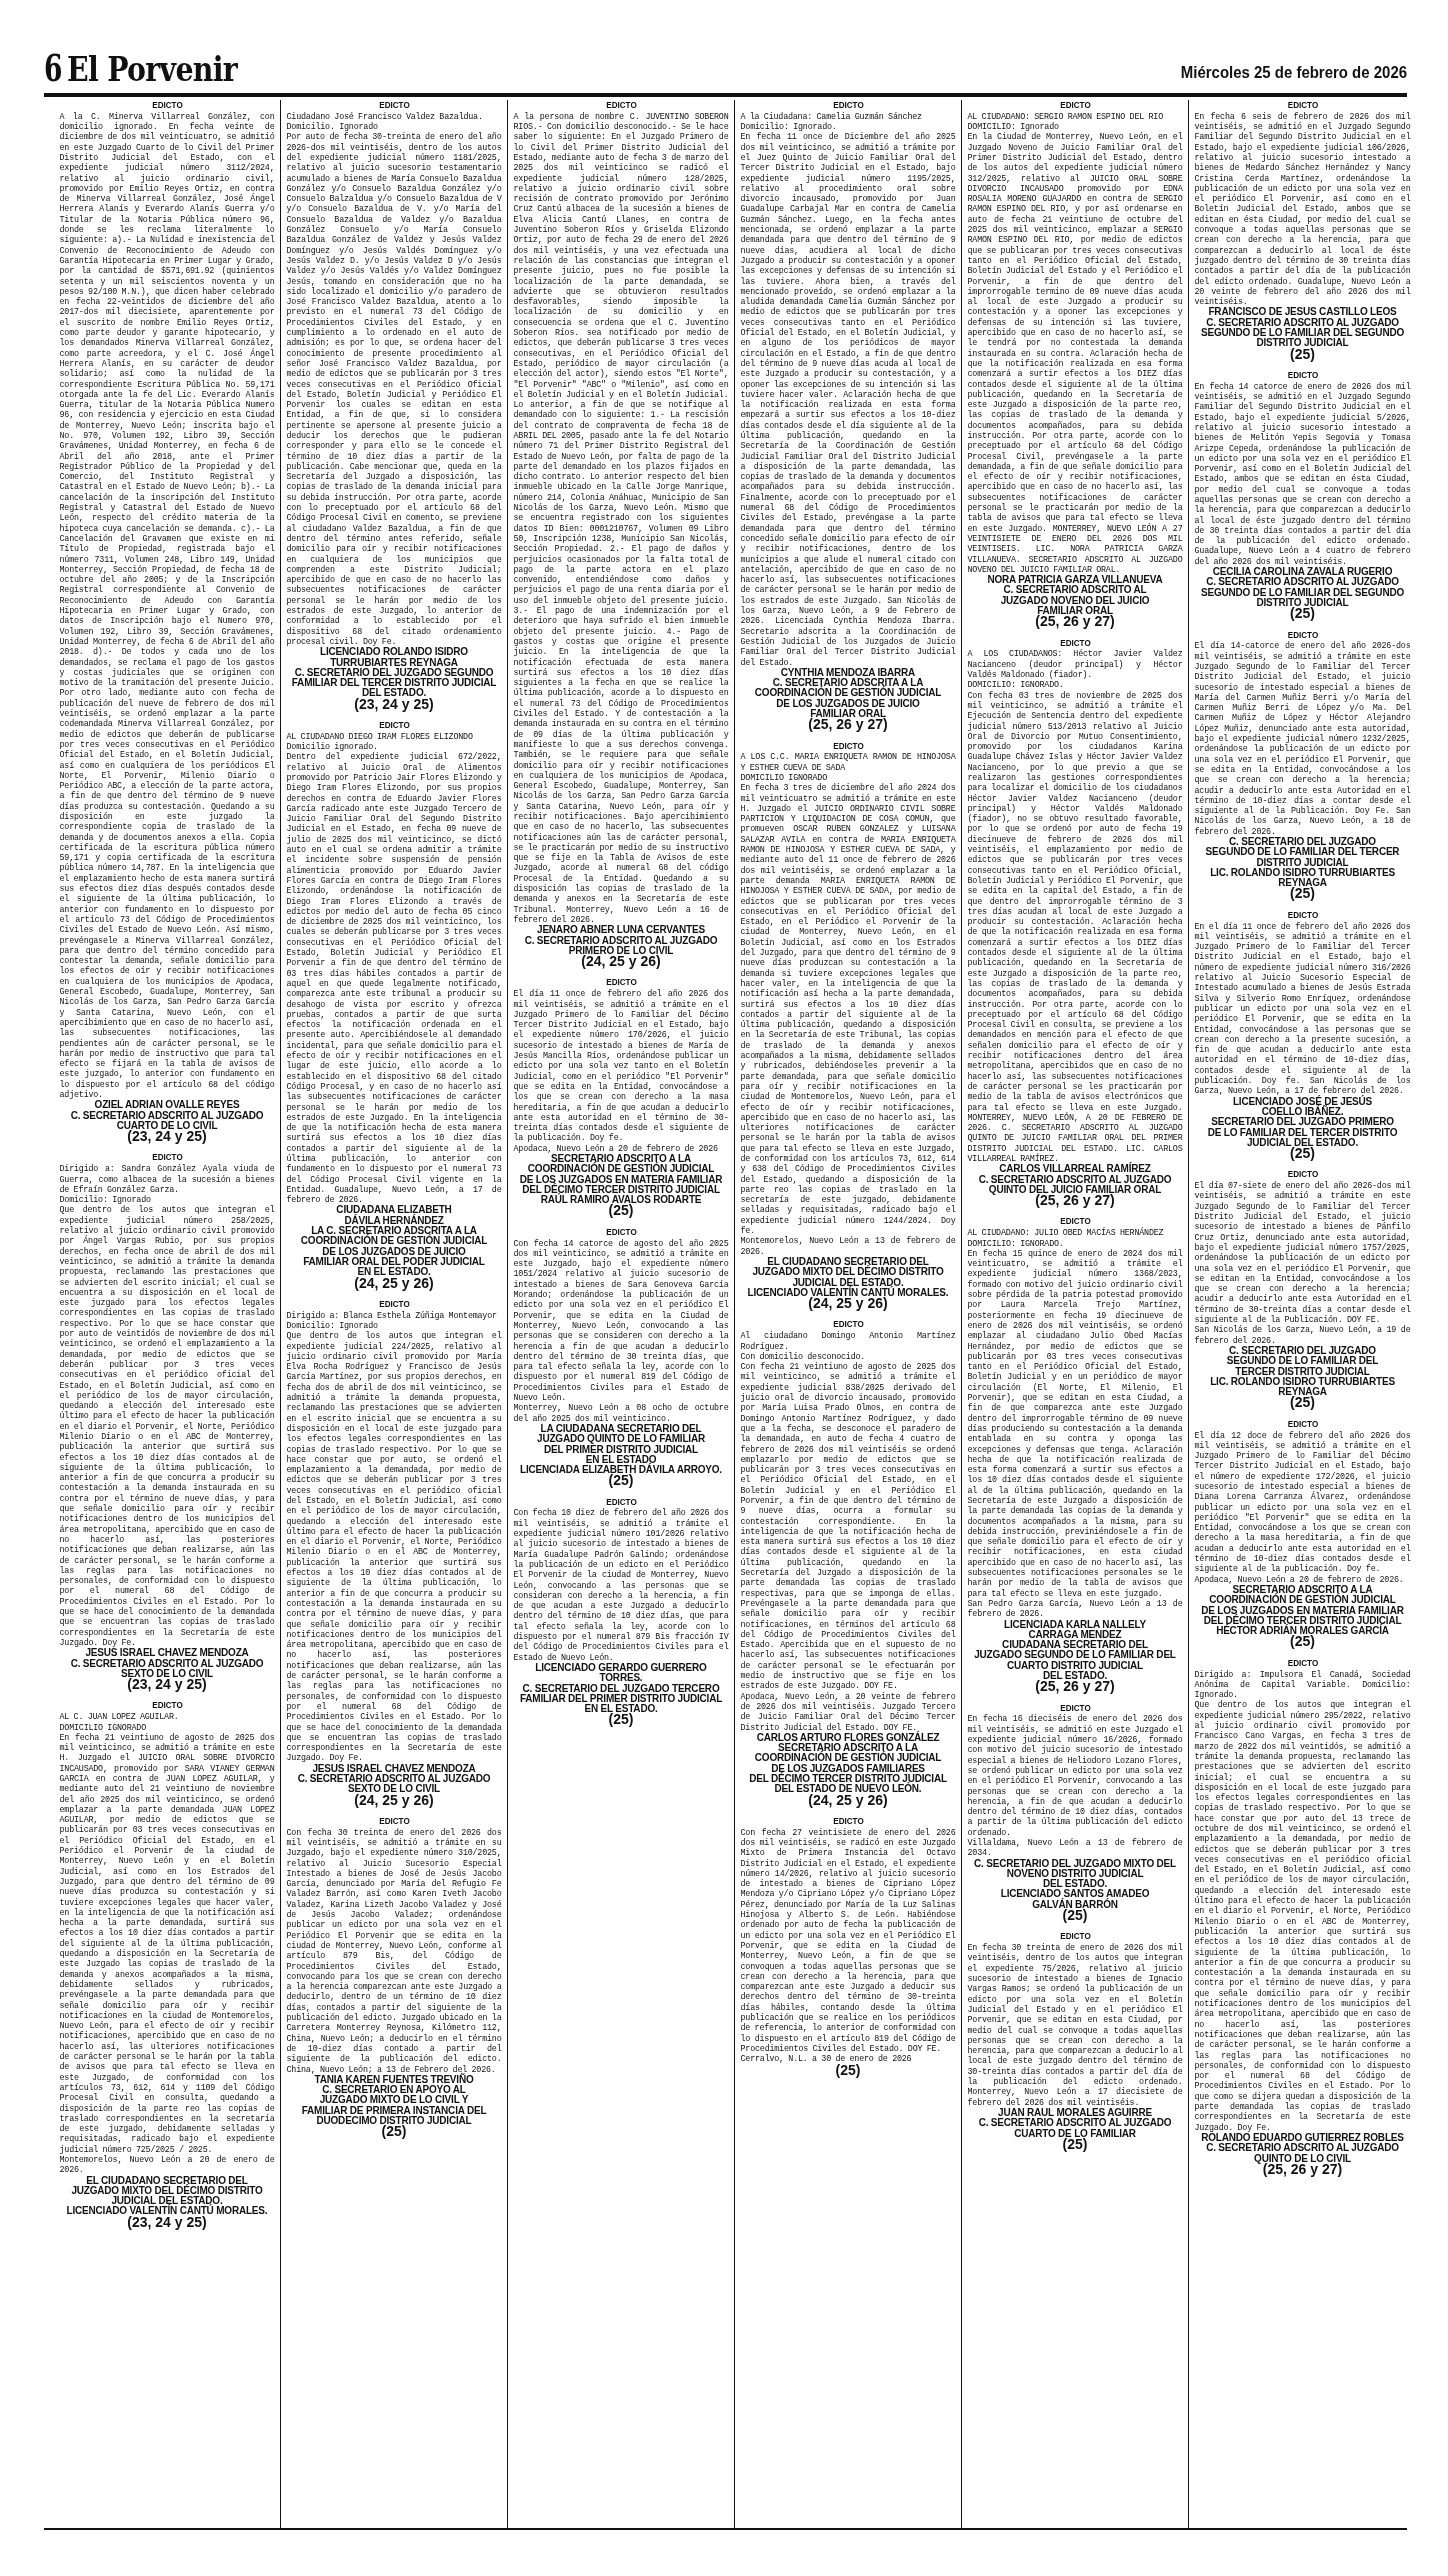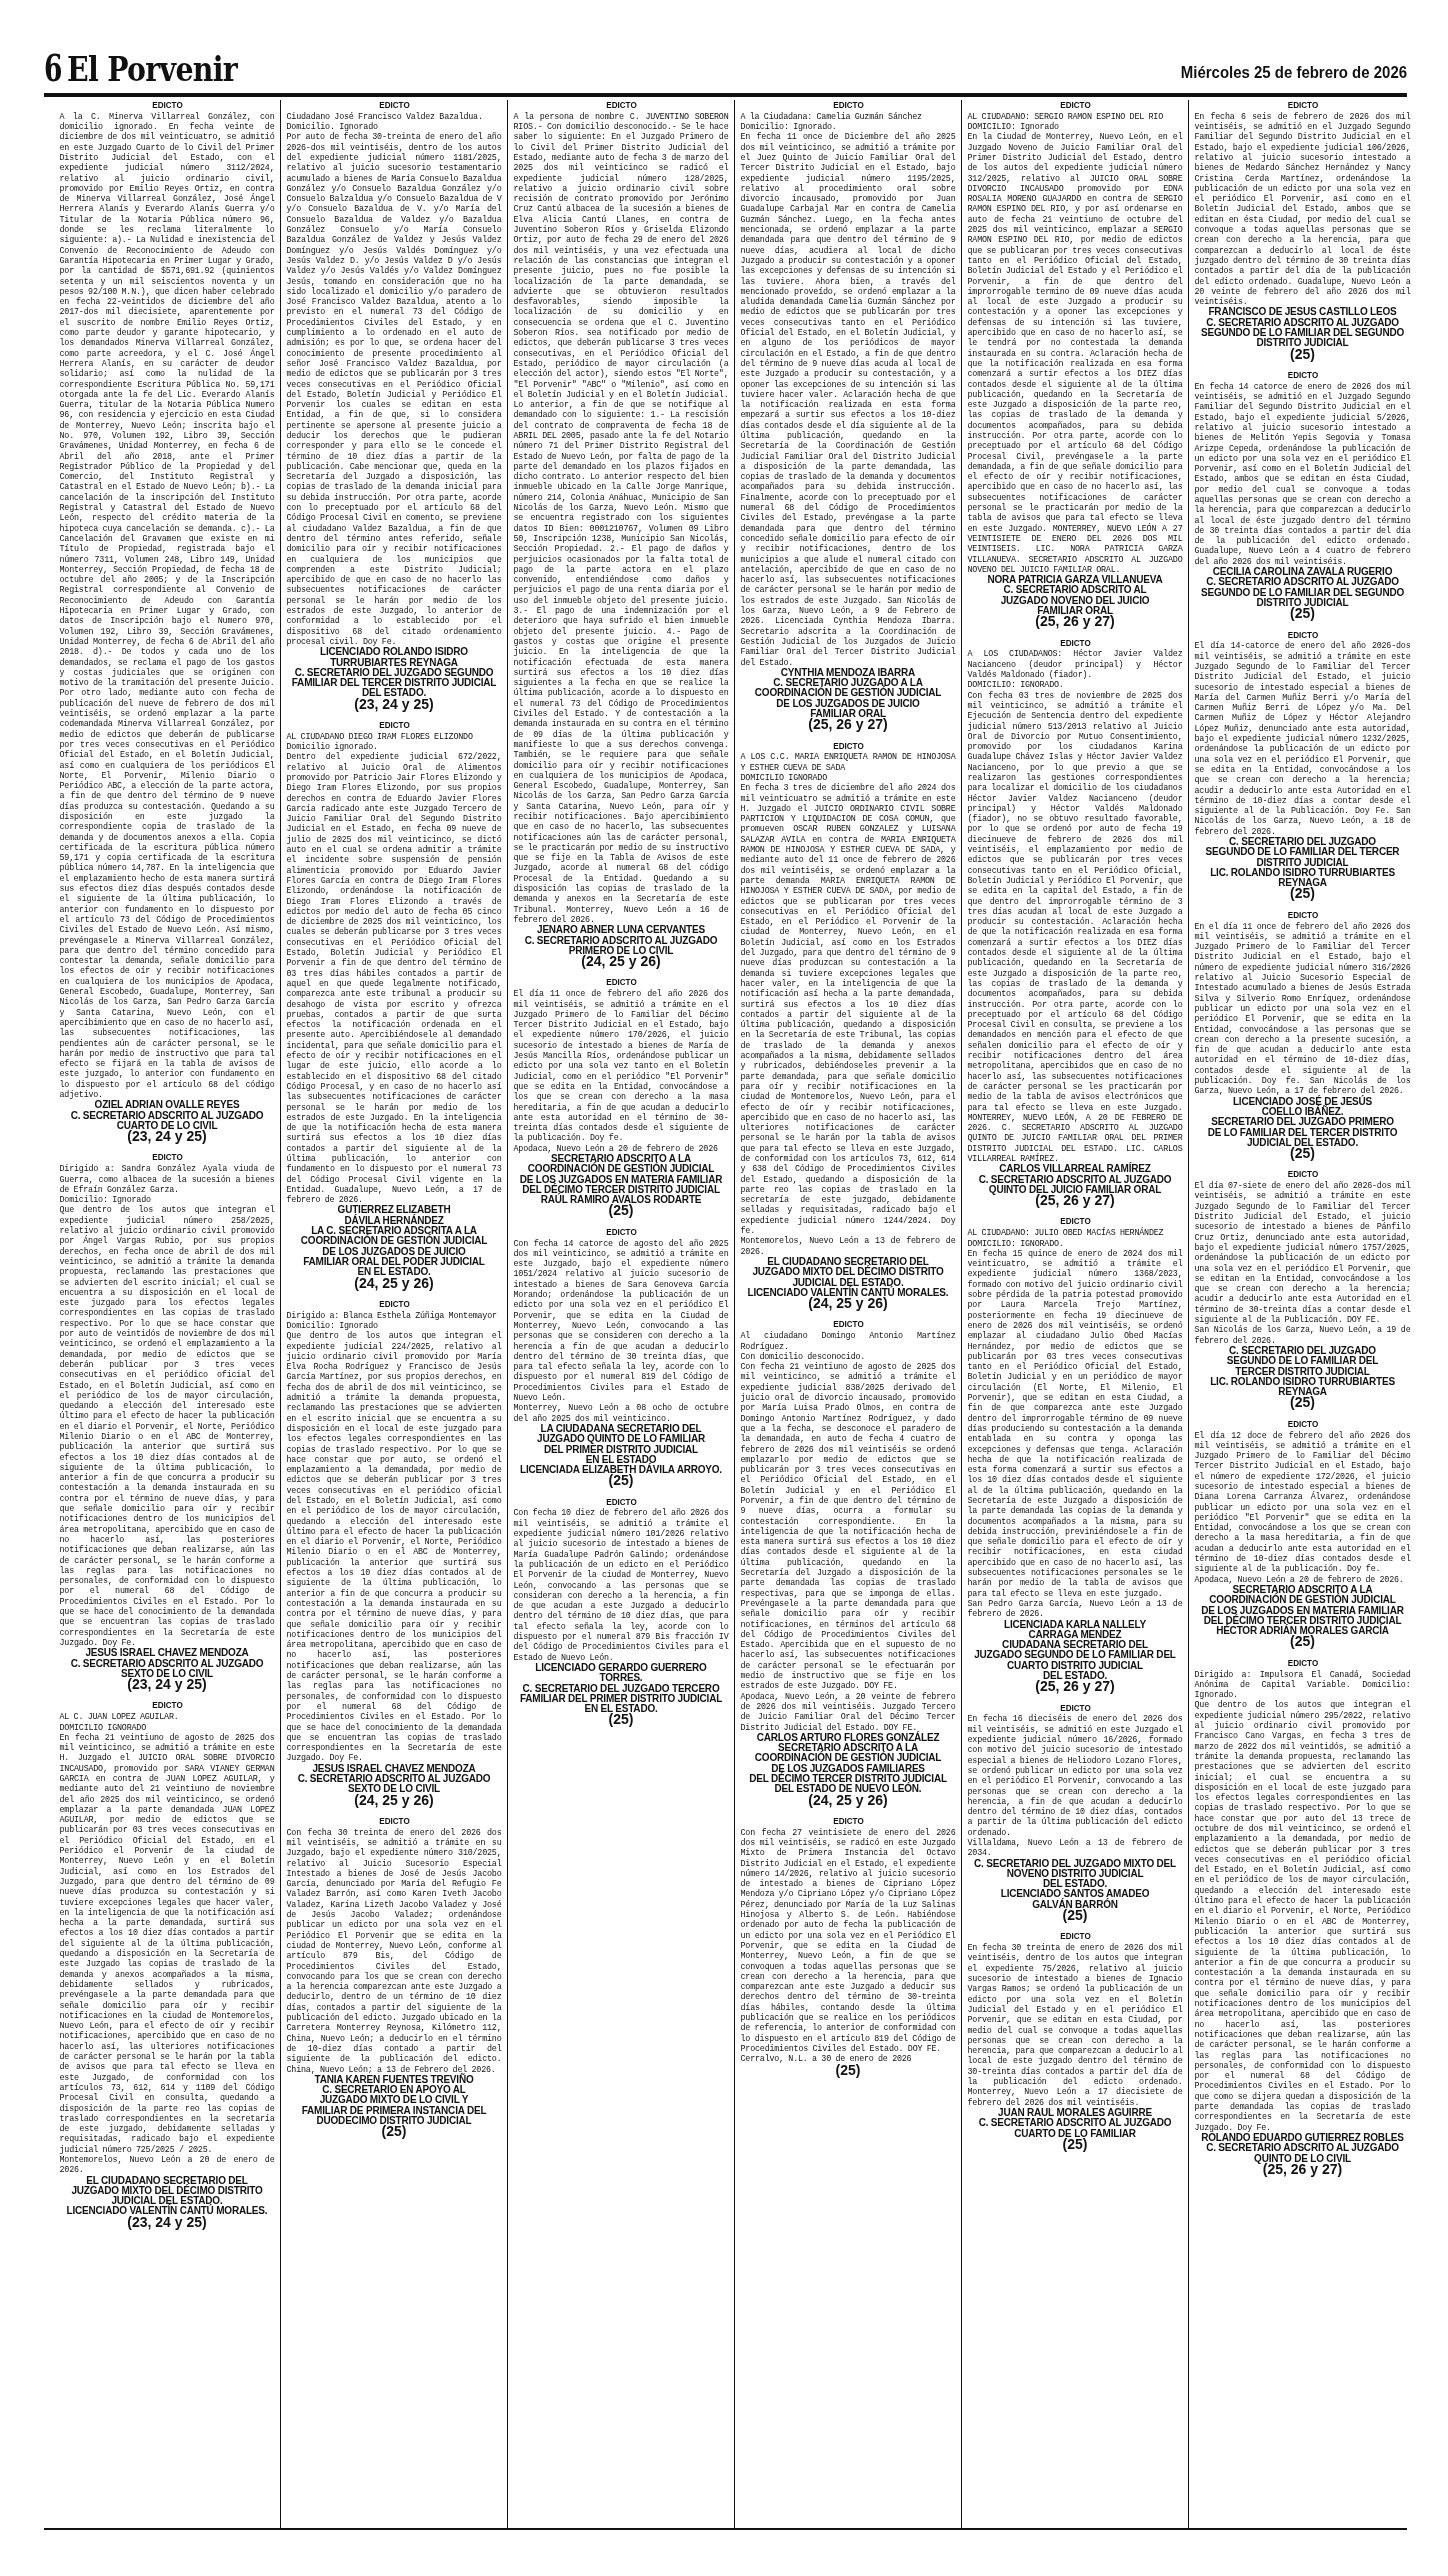--- a/index.html
+++ b/index.html
@@ -93,21 +93,21 @@
         <div class="dates-tag">(23, 24 y 25)</div>
       </article>
       <article class="edicto">
         <div class="edicto-title">EDICTO</div>
         <div class="edicto-body">
           <p lang="es">AL CIUDADANO DIEGO IRAM FLORES ELIZONDO</p>
           <p lang="es">Domicilio ignorado.</p>
           <p lang="es">Dentro del expediente judicial 672/2022, relativo al Juicio Oral de Alimentos promovido por Patricio Jair Flores Elizondo y Diego Iram Flores Elizondo, por sus propios derechos en contra de Eduardo Javier Flores García radicado ante este Juzgado Tercero de Juicio Familiar Oral del Segundo Distrito Judicial en el Estado, en fecha 09 nueve de julio de 2025 dos mil veinticinco, se dictó auto en el cual se ordena admitir a trámite el incidente sobre suspensión de pensión alimenticia promovido por Eduardo Javier Flores García en contra de Diego Iram Flores Elizondo, ordenándose la notificación de Diego Iram Flores Elizondo a través de edictos por medio del auto de fecha 05 cinco de diciembre de 2025 dos mil veinticinco, los cuales se deberán publicarse por 3 tres veces consecutivas en el Periódico Oficial del Estado, Boletín Judicial y Periódico El Porvenir a fin de que dentro del término de 03 tres días hábiles contados a partir de aquel en que quede legalmente notificado, comparezca ante este tribunal a producir su desahogo de vista por escrito y ofrezca pruebas, contados a partir de que surta efectos la notificación ordenada en el presente auto. Apercibiéndosele al demandado incidental, para que señale domicilio para el efecto de oír y recibir notificaciones en el lugar de este juicio, ello acorde a lo establecido en el dispositivo 68 del citado Código Procesal, y en caso de no hacerlo así las subsecuentes notificaciones de carácter personal se le harán por medio de los estrados de este Juzgado. En la inteligencia de que la notificación hecha de esta manera surtirá sus efectos a los 10 diez días contados a partir del siguiente al de la última publicación, lo anterior con fundamento en lo dispuesto por el numeral 73 del Código Procesal Civil vigente en la Entidad. Guadalupe, Nuevo León, a 17 de febrero de 2026.</p>
         </div>
         <div class="sig">
-          <div>GUTIERREZ ELIZABETH</div>
+          <div>CIUDADANA ELIZABETH</div>
           <div>DÁVILA HERNÁNDEZ</div>
           <div>LA C. SECRETARIO ADSCRITA A LA</div>
           <div>COORDINACIÓN DE GESTIÓN JUDICIAL</div>
           <div>DE LOS JUZGADOS DE JUICIO</div>
           <div>FAMILIAR ORAL DEL PODER JUDICIAL</div>
           <div>EN EL ESTADO.</div>
         </div>
         <div class="dates-tag">(24, 25 y 26)</div>
       </article>
       <article class="edicto">
@@ -200,21 +200,21 @@
     <section class="col">
       <article class="edicto">
         <div class="edicto-title">EDICTO</div>
         <div class="edicto-body">
           <p lang="es">A la Ciudadana: Camelia Guzmán Sánchez</p>
           <p lang="es">Domicilio: Ignorado.</p>
           <p lang="es">En fecha 11 once de Diciembre del año 2025 dos mil veinticinco, se admitió a trámite por el Juez Quinto de Juicio Familiar Oral del Tercer Distrito Judicial en el Estado, bajo expediente judicial número 1195/2025, relativo al procedimiento oral sobre divorcio incausado, promovido por Juan Guadalupe Carbajal Mar en contra de Camelia Guzmán Sánchez. Luego, en la fecha antes mencionada, se ordenó emplazar a la parte demandada para que dentro del término de 9 nueve días, acudiera al local de dicho Juzgado a producir su contestación y a oponer las excepciones y defensas de su intención si las tuviere. Ahora bien, a través del mencionado proveído, se ordenó emplazar a la aludida demandada Camelia Guzmán Sánchez por medio de edictos que se publicarán por tres veces consecutivas tanto en el Periódico Oficial del Estado, en el Boletín Judicial, y en alguno de los periódicos de mayor circulación en el Estado, a fin de que dentro del término de 9 nueve días acuda al local de este Juzgado a producir su contestación, y a oponer las excepciones de su intención si las tuviere hacer valer. Aclaración hecha de que la notificación realizada en esta forma empezará a surtir sus efectos a los 10-diez días contados desde el día siguiente al de la última publicación, quedando en la Secretaría de la Coordinación de Gestión Judicial Familiar Oral del Distrito Judicial a disposición de la parte demandada, las copias de traslado de la demanda y documentos acompañados para su debida instrucción. Finalmente, acorde con lo preceptuado por el numeral 68 del Código de Procedimientos Civiles del Estado, prevéngase a la parte demandada para que dentro del término concedido señale domicilio para efecto de oír y recibir notificaciones, dentro de los municipios a que alude el numeral citado con antelación, apercibido de que en caso de no hacerlo así, las subsecuentes notificaciones de carácter personal se le harán por medio de los estrados de este Juzgado. San Nicolás de los Garza, Nuevo León, a 9 de Febrero de 2026. Licenciada Cynthia Mendoza Ibarra. Secretario adscrita a la Coordinación de Gestión Judicial de los Juzgados de Juicio Familiar Oral del Tercer Distrito Judicial del Estado.</p>
         </div>
         <div class="sig">
           <div>CYNTHIA MENDOZA IBARRA</div>
-          <div>C. SECRETARIO JUZGADO A LA</div>
+          <div>C. SECRETARIO ADSCRITA A LA</div>
           <div>COORDINACIÓN DE GESTIÓN JUDICIAL</div>
           <div>DE LOS JUZGADOS DE JUICIO</div>
           <div>FAMILIAR ORAL</div>
         </div>
         <div class="dates-tag">(25, 26 y 27)</div>
       </article>
       <article class="edicto">
         <div class="edicto-title">EDICTO</div>
         <div class="edicto-body">
           <p lang="es">A LOS C.C. MARIA ENRIQUETA RAMON DE HINOJOSA Y ESTHER CUEVA DE SADA</p>

